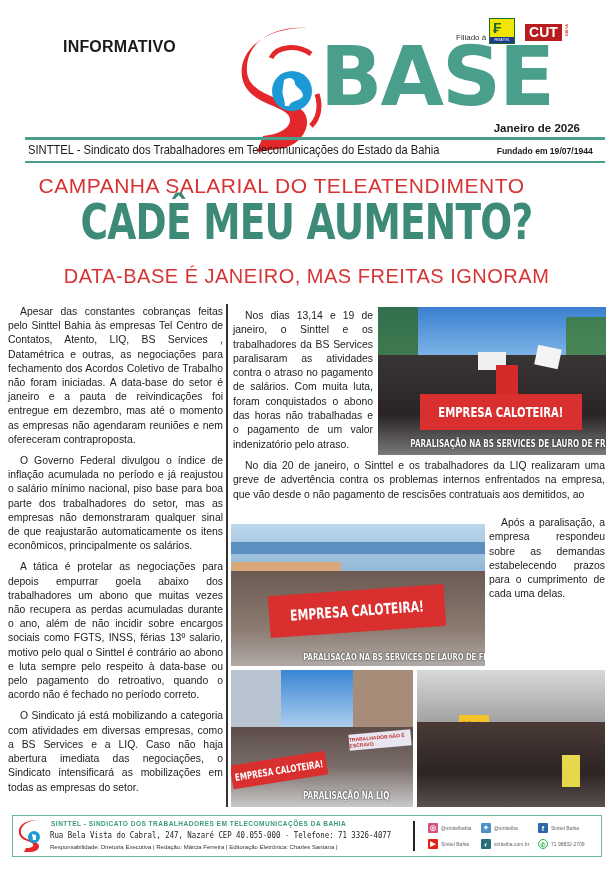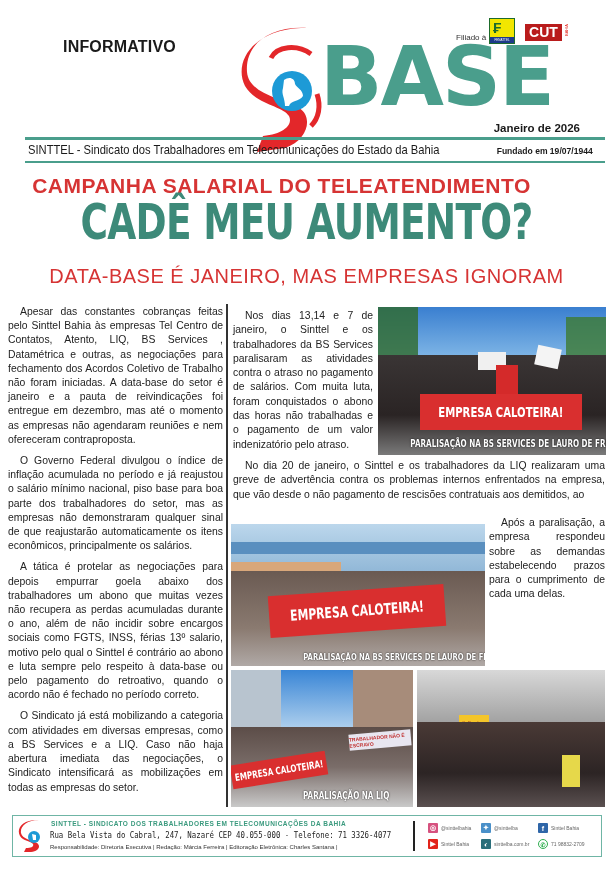--- a/index.html
+++ b/index.html
@@ -18,21 +18,21 @@
   .fenattel-glyph { position: absolute; left: 3px; top: 1px; font-size: 15px; font-weight: bold; color: #1d6b2b; line-height: 1; }
   .cut { position: absolute; left: 525px; top: 24px; width: 37px; height: 17px; background: #b91c1c; color: #fff; font-weight: bold; font-size: 14px; text-align: center; line-height: 17px; font-family: "Liberation Sans", sans-serif; }
   .cut-state { position: absolute; left: 564px; top: 24px; font-size: 4px; color: #e2231a; writing-mode: vertical-rl; transform: rotate(180deg); }
   .edition-date { position: absolute; right: 33px; top: 122px; font-weight: bold; font-size: 11.5px; color: #1a1a1a; }
   .rule-top { position: absolute; left: 25px; top: 137px; width: 580px; height: 3px; background: #4a9e8c; }
   .rule-bottom { position: absolute; left: 25px; top: 161px; width: 580px; height: 2px; background: #4a9e8c; }
   .sinttel-full { position: absolute; left: 28px; top: 142px; font-family: "Liberation Sans Narrow", "Liberation Sans", sans-serif; font-size: 13px; color: #1a1a1a; transform: scaleX(0.86); transform-origin: left; white-space: nowrap; }
   .fundado { position: absolute; right: 20px; top: 145px; font-size: 9.5px; font-weight: bold; color: #1a1a1a; transform: scaleX(0.9); transform-origin: right; }
 
   
-  .kicker { position: absolute; left: 0; width: 563px; top: 174px; text-align: center; font-size: 21px; color: #d63434; letter-spacing: 0.5px; font-weight: bold; }
+  .kicker { position: absolute; left: 0; width: 563px; top: 174px; text-align: center; font-size: 21px; color: #d63434; letter-spacing: 0.5px; }
   .headline { position: absolute; left: 0; width: 613px; top: 196px; text-align: center; font-family: "DejaVu Sans", sans-serif; font-weight: bold; font-size: 50px; color: #3d8a79; transform: scaleX(0.75); line-height: 1.05; letter-spacing: -1px; }
   .subhead { position: absolute; left: 0; width: 613px; top: 265px; text-align: center; font-size: 20px; color: #d63434; letter-spacing: 0.5px; }
 
   
   .col-left { position: absolute; left: 8px; top: 305px; width: 215px; font-size: 10.4px; line-height: 14.2px; color: #222; text-align: justify; }
   .col-left p { text-indent: 12px; margin-bottom: 7px; }
   .col-divider { position: absolute; left: 226px; top: 304px; width: 1.5px; height: 503px; background: #333; }
   .call-to-action { font-weight: bold; font-size: 14.5px; text-align: center; text-indent: 0 !important; margin-top: 4px; color: #111; letter-spacing: 0.2px; }
 
   .col-mid { position: absolute; left: 233px; top: 309px; width: 140px; font-size: 10.4px; line-height: 14.3px; text-align: justify; }
@@ -86,32 +86,32 @@
   <div class="cut-state">BAHIA</div>
   <div class="edition-date">Janeiro de 2026</div>
   <div class="rule-top"></div>
   <div class="sinttel-full">SINTTEL - Sindicato dos Trabalhadores em Telecomunicações do Estado da Bahia</div>
   <div class="fundado">Fundado em 19/07/1944</div>
   <div class="rule-bottom"></div>
 </header>
 
 <div class="kicker">CAMPANHA SALARIAL DO TELEATENDIMENTO</div>
 <h1 class="headline">CADÊ MEU AUMENTO?</h1>
-<div class="subhead">DATA-BASE É JANEIRO, MAS EMPRESAS IGNORAM</div>
+<div class="subhead">DATA-BASE É JANEIRO, MAS FREITAS IGNORAM</div>
 
 <section class="col-left">
   <p>Apesar das constantes cobranças feitas pelo Sinttel Bahia às empresas Tel Centro de Contatos, Atento, LIQ, BS Services , Datamétrica e outras, as negociações para fechamento dos Acordos Coletivo de Trabalho não foram iniciadas. A data-base do setor é janeiro e a pauta de reivindicações foi entregue em dezembro, mas até o momento as empresas não agendaram reuniões e nem ofereceram contraproposta.</p>
   <p>O Governo Federal divulgou o índice de inflação acumulada no período e já reajustou o salário mínimo nacional, piso base para boa parte dos trabalhadores do setor, mas as empresas não demonstraram qualquer sinal de que reajustarão automaticamente os itens econômicos, principalmente os salários.</p>
   <p>A tática é protelar as negociações para depois empurrar goela abaixo dos trabalhadores um abono que muitas vezes não recupera as perdas acumuladas durante o ano, além de não incidir sobre encargos sociais como FGTS, INSS, férias 13º salario, motivo pelo qual o Sinttel é contrário ao abono e luta sempre pelo respeito à data-base ou pelo pagamento do retroativo, quando o acordo não é fechado no período correto.</p>
   <p>O Sindicato já está mobilizando a categoria com atividades em diversas empresas, como a BS Services e a LIQ.  Caso não haja abertura imediata das negociações, o Sindicato intensificará as mobilizações em todas as empresas do setor.</p>
 </section>
 <div class="col-divider"></div>
 
 <section class="col-mid">
-  <p>Nos dias 13,14 e 7 de janeiro, o Sinttel e os trabalhadores da BS Services paralisaram as atividades contra o atraso no pagamento de salários. Com muita luta, foram conquistados o  abono das horas não trabalhadas e o pagamento de um valor indenizatório pelo atraso.</p>
+  <p>Nos dias 13,14 e 19 de janeiro, o Sinttel e os trabalhadores da BS Services paralisaram as atividades contra o atraso no pagamento de salários. Com muita luta, foram conquistados o  abono das horas não trabalhadas e o pagamento de um valor indenizatório pelo atraso.</p>
 </section>
 
 <figure class="photo photo1">
   <div class="sky" style="height:60px;background:linear-gradient(#3a7fd0,#8cc0ea);"></div>
   <div style="position:absolute;left:0;top:0;width:40px;height:60px;background:#2f6a2a;opacity:0.8;"></div>
   <div style="position:absolute;right:0;top:10px;width:40px;height:50px;background:#3d7a32;opacity:0.8;"></div>
   <div class="crowd" style="height:100px;background:linear-gradient(#3a3535,#2a2424 60%,#7a7a7a);"></div>
   <div style="position:absolute;left:100px;top:45px;width:28px;height:18px;background:#f0f0f0;"></div>
   <div style="position:absolute;left:158px;top:40px;width:24px;height:20px;background:#f4f4f4;transform:rotate(12deg);"></div>
   <div style="position:absolute;left:118px;top:58px;width:22px;height:30px;background:#d42a2a;"></div>

